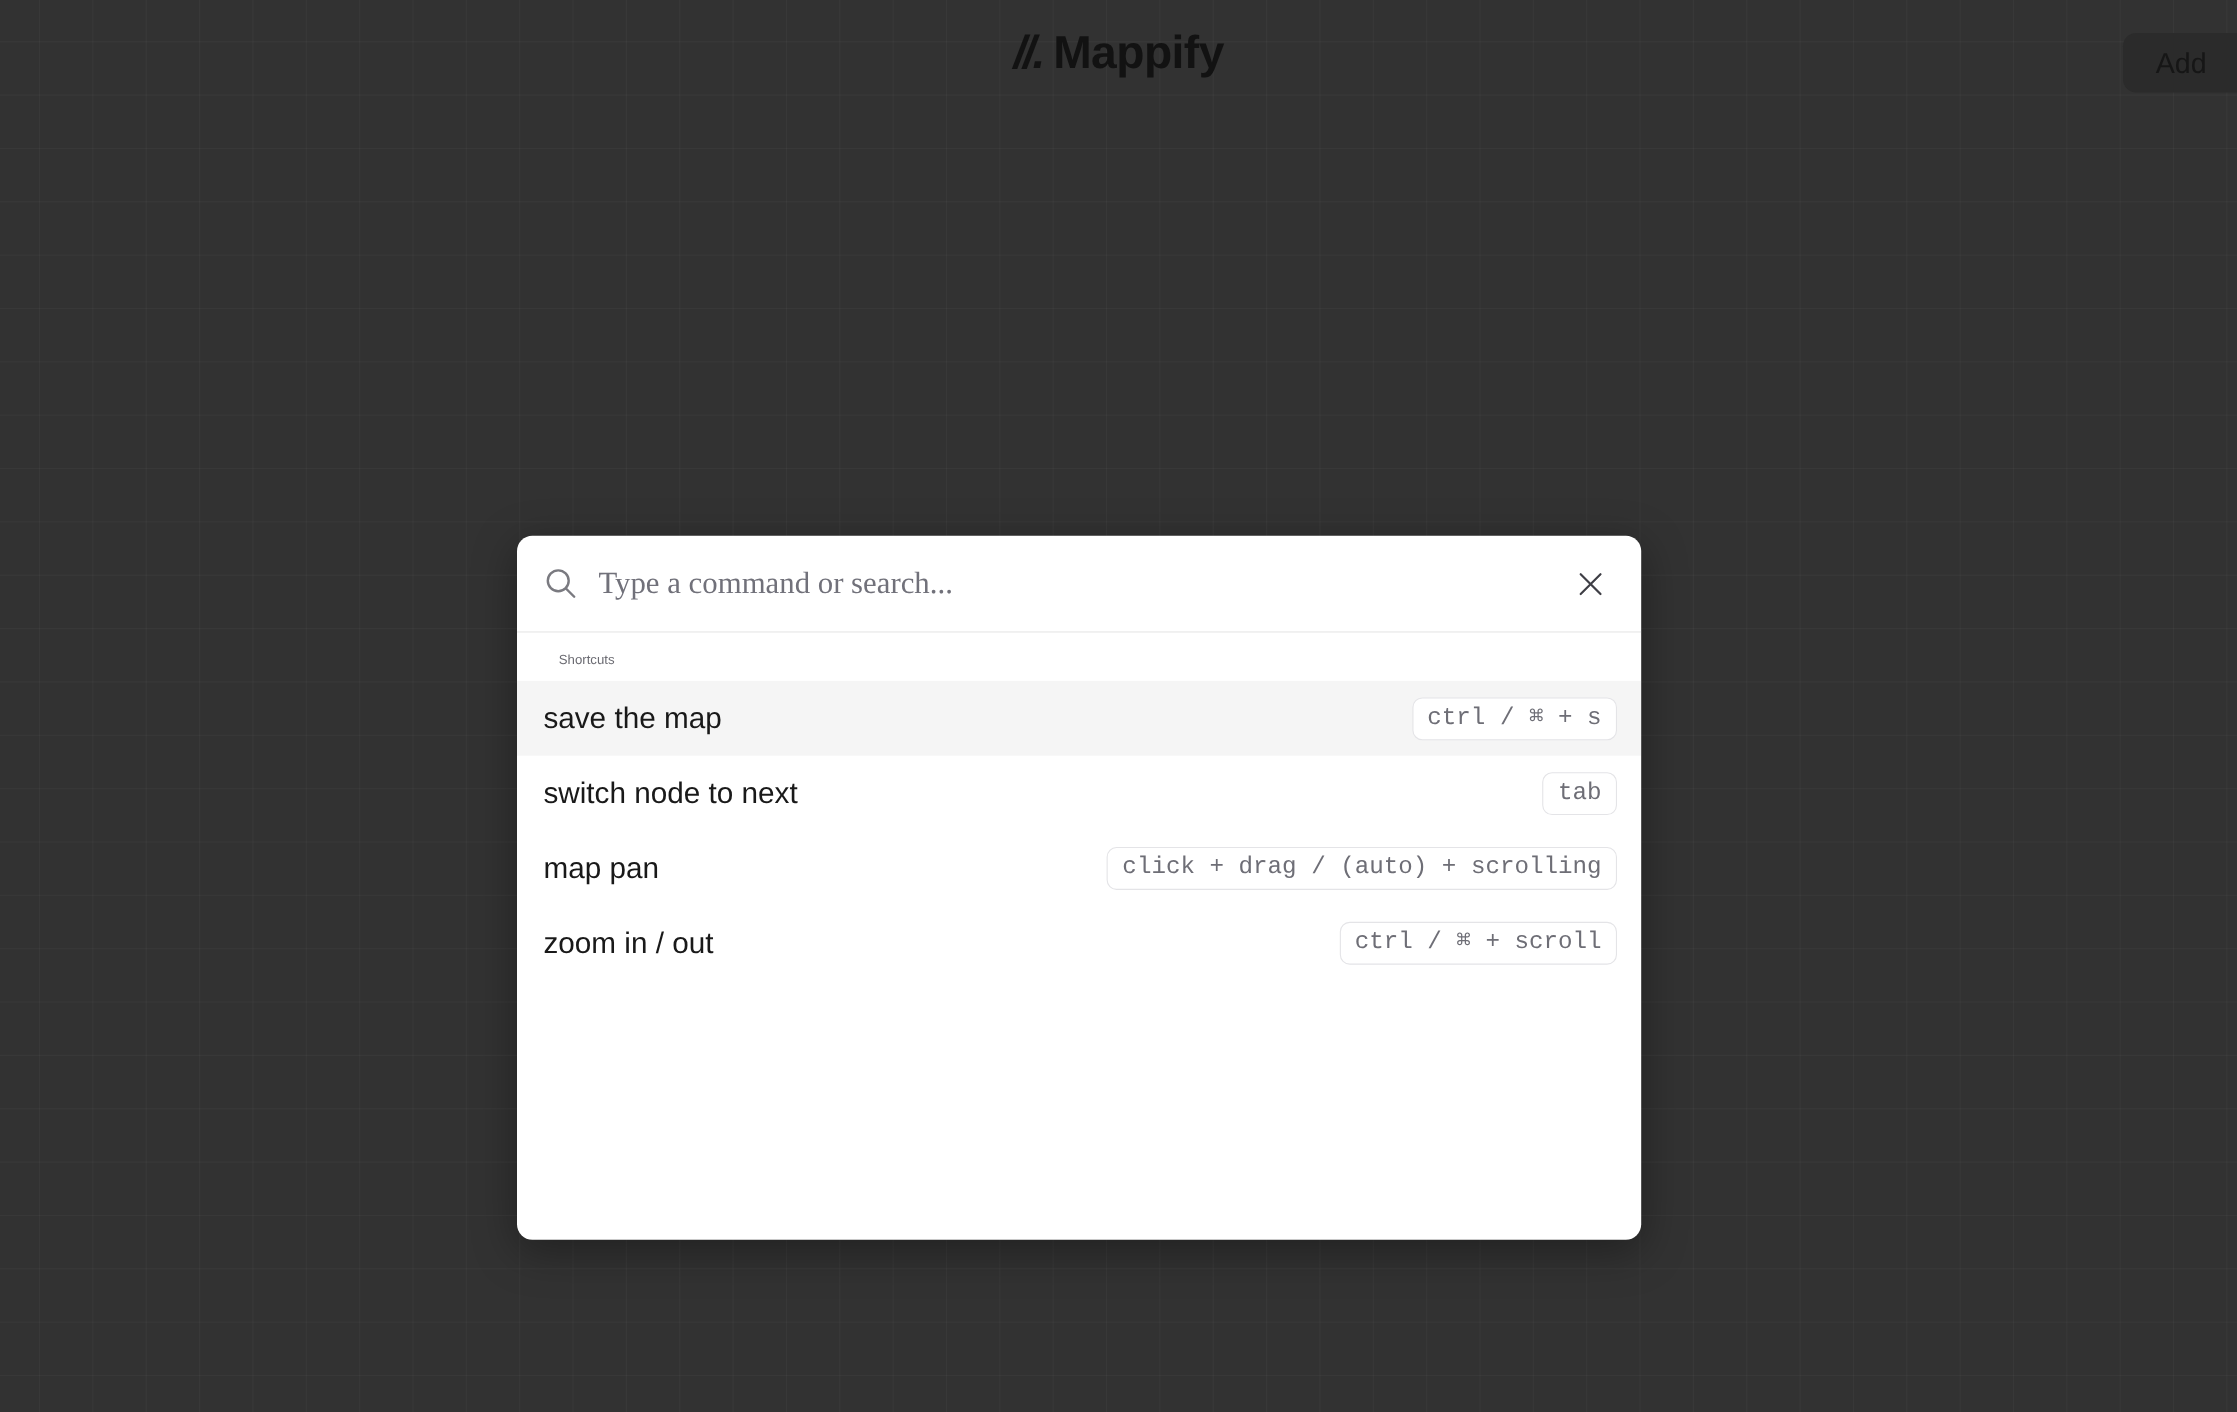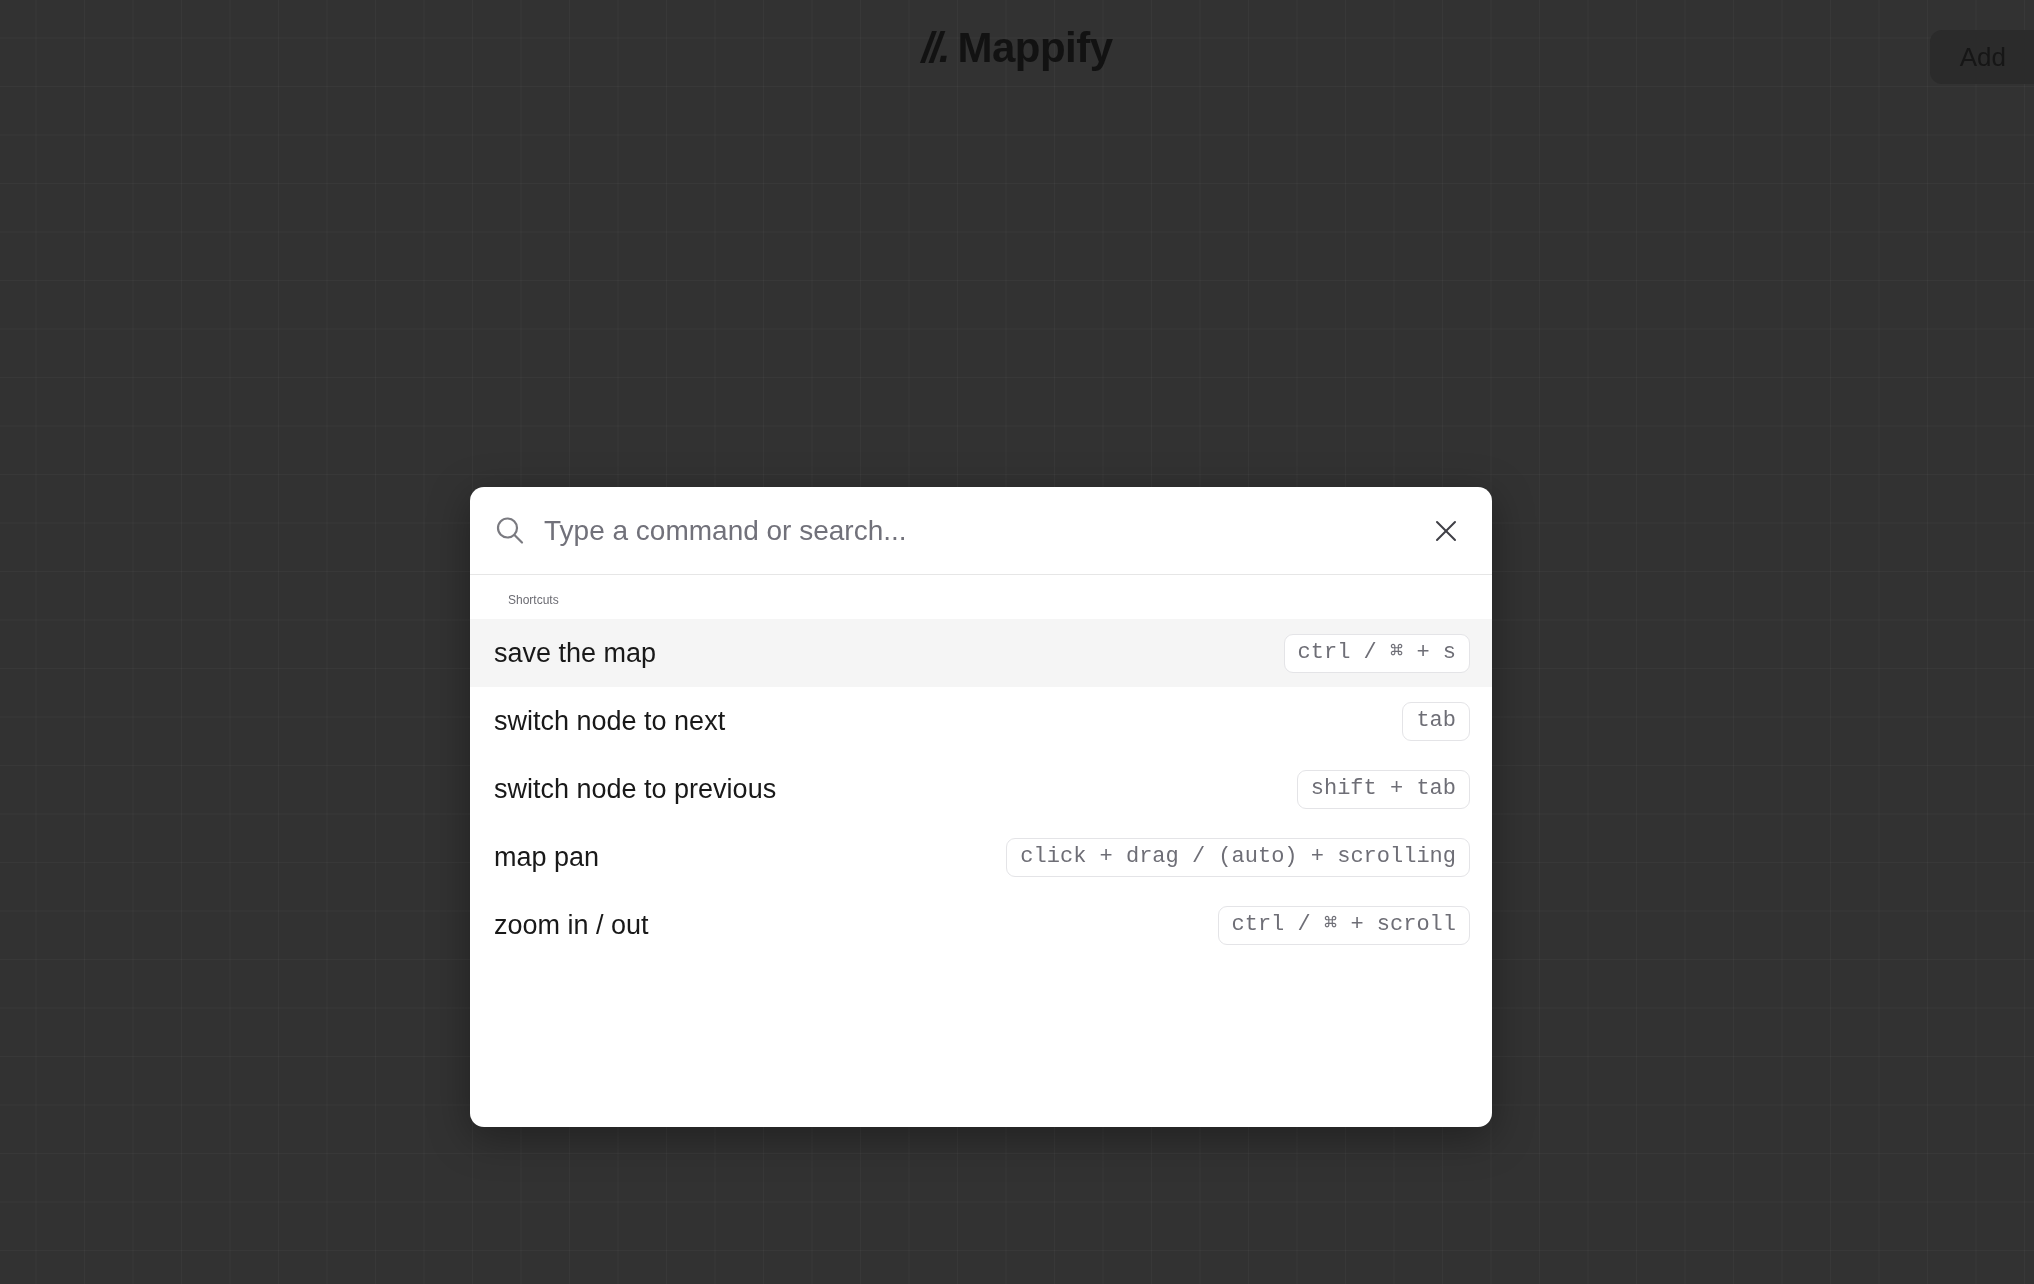--- a/index.html
+++ b/index.html
@@ -97,21 +97,21 @@
     flex: 0 0 auto;
     width: 32px;
     height: 32px;
     margin-right: 18px;
     display: block;
   }
   #search-input {
     flex: 1 1 auto;
     border: none;
     outline: none;
-    font-family: Liberation Sans, sans-serif;
+    font-family: Liberation Serif, serif;
     font-size: 28px;
     color: #1a1a1a;
     background: transparent;
     padding: 0;
     caret-color: #111;
   }
   #search-input::placeholder {
     color: #71717a;
     opacity: 1;
   }
@@ -207,24 +207,20 @@
     <div id="rows">
         <div class="shortcut-row selected">
           <span class="shortcut-label">save the map</span>
           <span class="shortcut-keys">ctrl / ⌘ + s</span>
         </div>
         <div class="shortcut-row">
           <span class="shortcut-label">switch node to next</span>
           <span class="shortcut-keys">tab</span>
         </div>
         <div class="shortcut-row">
-          <span class="shortcut-label">switch node to previous</span>
-          <span class="shortcut-keys">shift + tab</span>
-        </div>
-        <div class="shortcut-row">
           <span class="shortcut-label">map pan</span>
           <span class="shortcut-keys">click + drag / (auto) + scrolling</span>
         </div>
         <div class="shortcut-row">
           <span class="shortcut-label">zoom in / out</span>
           <span class="shortcut-keys">ctrl / ⌘ + scroll</span>
         </div>
       </div>
   </div>
 

